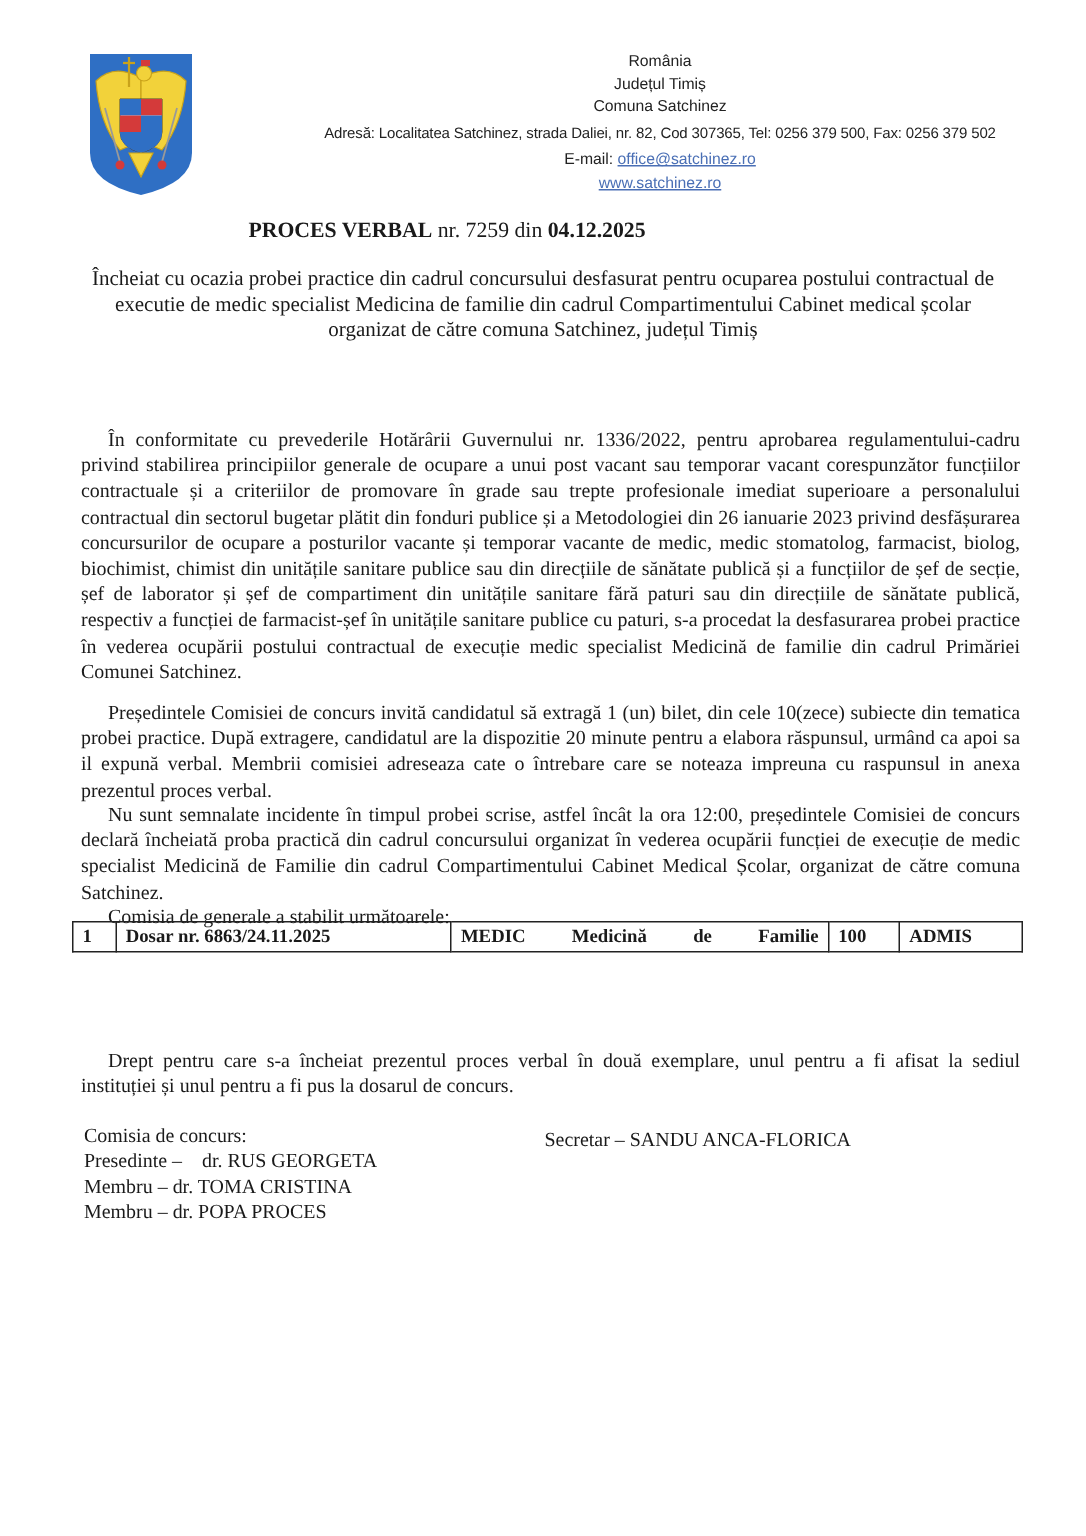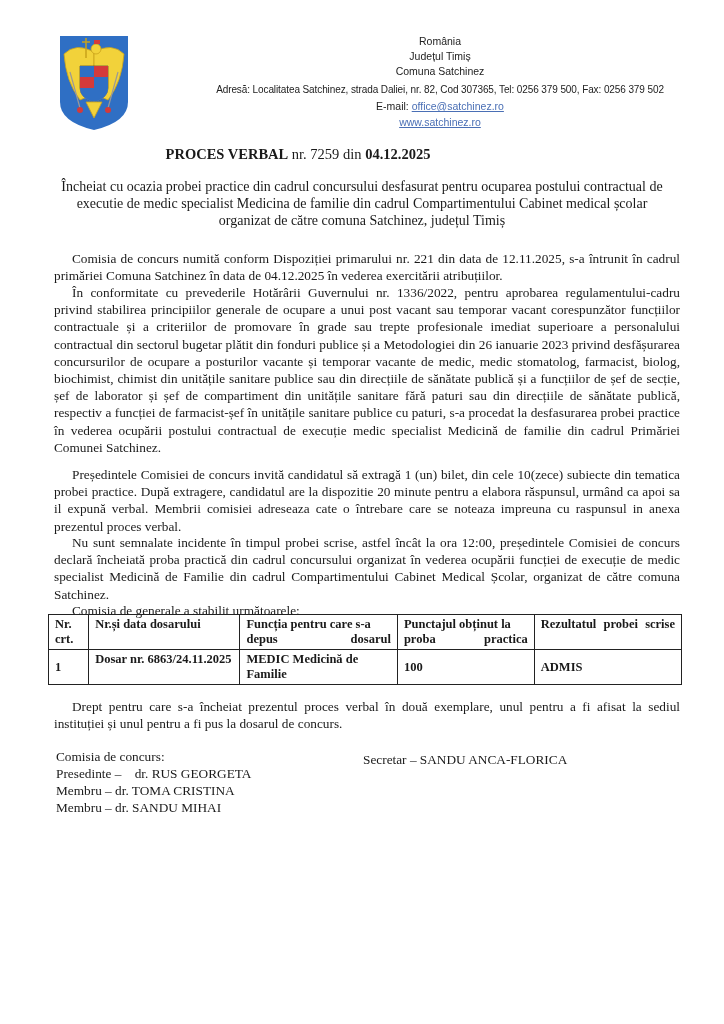--- a/index.html
+++ b/index.html
@@ -77,46 +77,38 @@
   <div class="hdr" style="top:115px;">
     <span class="link">www.satchinez.ro</span>
   </div>
 
   <div class="title">
     <b>PROCES VERBAL</b><span> nr. 7259 din </span><b>04.12.2025</b>
   </div>
 
   <div class="subtitle">Încheiat cu ocazia probei practice din cadrul concursului desfasurat pentru ocuparea postului contractual de executie de medic specialist Medicina de familie din cadrul Compartimentului Cabinet medical școlar organizat de către comuna Satchinez, județul Timiș</div>
 
-  <div class="p ind" style="top:250px;">Comisia de concurs numită conform Dispoziției primarului nr. 221 din data de 12.11.2025, s-a întrunit în cadrul primăriei Comuna Satchinez în data de 04.12.2025 în vederea exercitării atribuțiilor.</div>
   <div class="p ind" style="top:284px;">În conformitate cu prevederile Hotărârii Guvernului nr. 1336/2022, pentru aprobarea regulamentului-cadru privind stabilirea principiilor generale de ocupare a unui post vacant sau temporar vacant corespunzător funcțiilor contractuale și a criteriilor de promovare în grade sau trepte profesionale imediat superioare a personalului contractual din sectorul bugetar plătit din fonduri publice și a Metodologiei din 26 ianuarie 2023 privind desfășurarea concursurilor de ocupare a posturilor vacante și temporar vacante de medic, medic stomatolog, farmacist, biolog, biochimist, chimist din unitățile sanitare publice sau din direcțiile de sănătate publică și a funcțiilor de șef de secție, șef de laborator și șef de compartiment din unitățile sanitare fără paturi sau din direcțiile de sănătate publică, respectiv a funcției de farmacist-șef în unitățile sanitare publice cu paturi, s-a procedat la desfasurarea probei practice în vederea ocupării postului contractual de execuție medic specialist Medicină de familie din cadrul Primăriei Comunei Satchinez.</div>
   <div class="p ind" style="top:466px;">Președintele Comisiei de concurs invită candidatul să extragă 1 (un) bilet, din cele 10(zece) subiecte din tematica probei practice. După extragere, candidatul are la dispozitie 20 minute pentru a elabora răspunsul, urmând ca apoi sa il expună verbal. Membrii comisiei adreseaza cate o  întrebare care se noteaza impreuna cu raspunsul in anexa prezentul proces verbal.</div>
   <div class="p ind" style="top:534px;">Nu sunt semnalate incidente în timpul probei scrise, astfel încât la ora 12:00, președintele Comisiei de concurs declară încheiată proba practică din cadrul concursului organizat în vederea ocupării funcției de execuție de medic specialist Medicină de Familie din cadrul Compartimentului Cabinet Medical Școlar, organizat de către comuna Satchinez.</div>
   <div class="p ind" style="top:602px;">Comisia de generale a stabilit următoarele:</div>
 
   <table class="res">
     <tbody>
-        <tr>
-      <th class="c1">Nr. crt.</th>
-      <th class="c2">Nr.și data dosarului</th>
-      <th class="c3 just">Funcția pentru care s-a depus dosarul</th>
-      <th class="c4 just">Punctajul obținut la proba practica</th>
-      <th class="c5 just">Rezultatul probei scrise</th>
-    </tr>
     <tr>
       <td style="vertical-align:middle;">1</td>
       <td>Dosar nr. 6863/24.11.2025</td>
       <td class="just">MEDIC Medicină de Familie</td>
       <td style="vertical-align:middle;font-family:Liberation Serif, serif;">100</td>
       <td style="vertical-align:middle;">ADMIS</td>
     </tr>
   </tbody>
     </table>
 
   <div class="p ind" style="top:698px;">Drept pentru care s-a încheiat prezentul proces verbal în două exemplare, unul pentru a fi afisat la sediul instituției și unul pentru a fi pus la dosarul de concurs.</div>
 
   <div class="sig" style="left:56px; top:748px;">Comisia de concurs:</div>
   <div class="sig" style="left:56px; top:765px; white-space:pre;">Presedinte –    dr. RUS GEORGETA</div>
   <div class="sig" style="left:56px; top:782px;">Membru – dr. TOMA CRISTINA</div>
-  <div class="sig" style="left:56px; top:799px;">Membru – dr. SANDU MIHAI</div>
+  <div class="sig" style="left:56px; top:799px;">Membru – dr. POPA PROCES</div>
   <div class="sig" style="left:363px; top:751px;">Secretar – SANDU ANCA-FLORICA</div>
 
 </div>
 
 </body></html>

